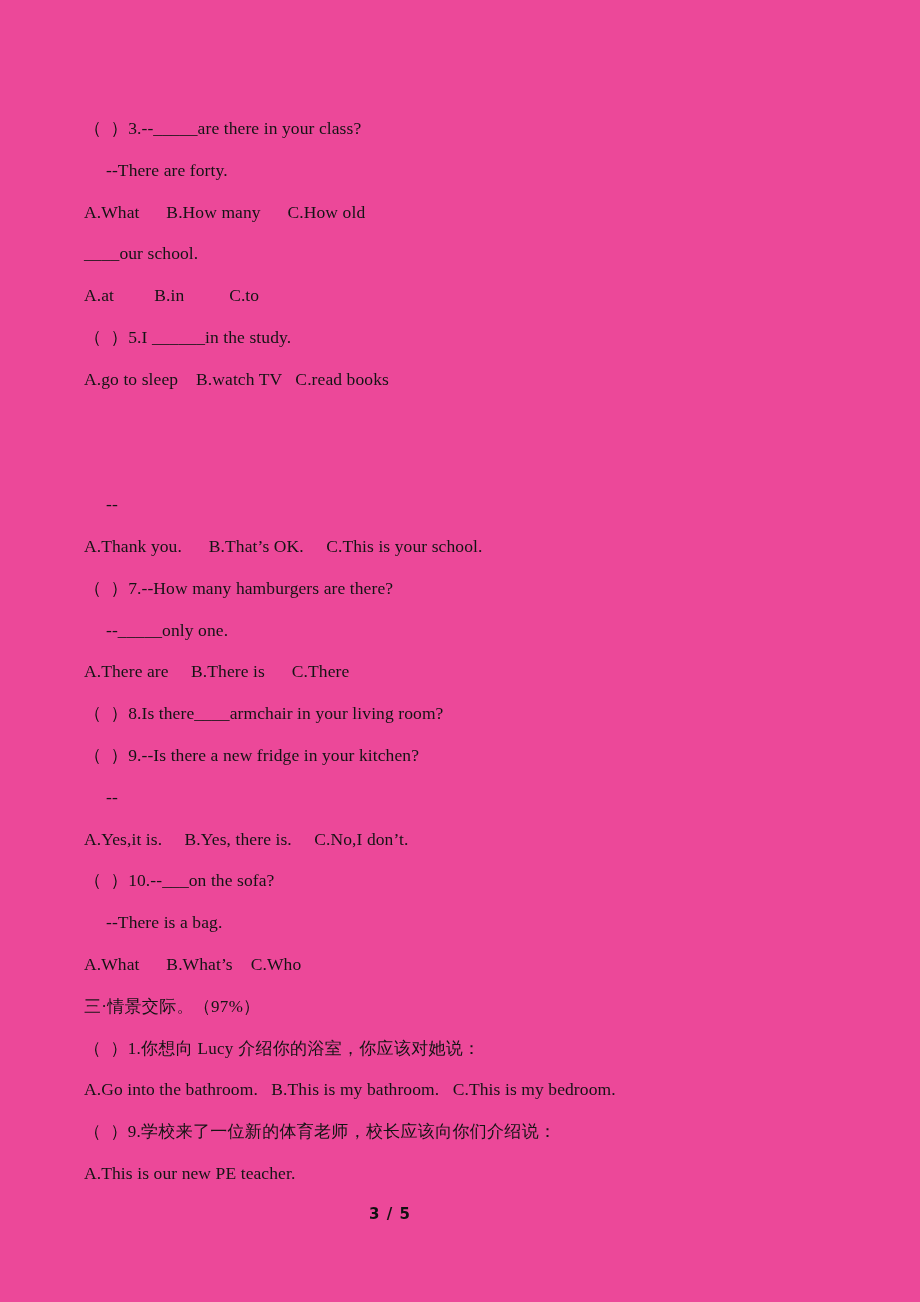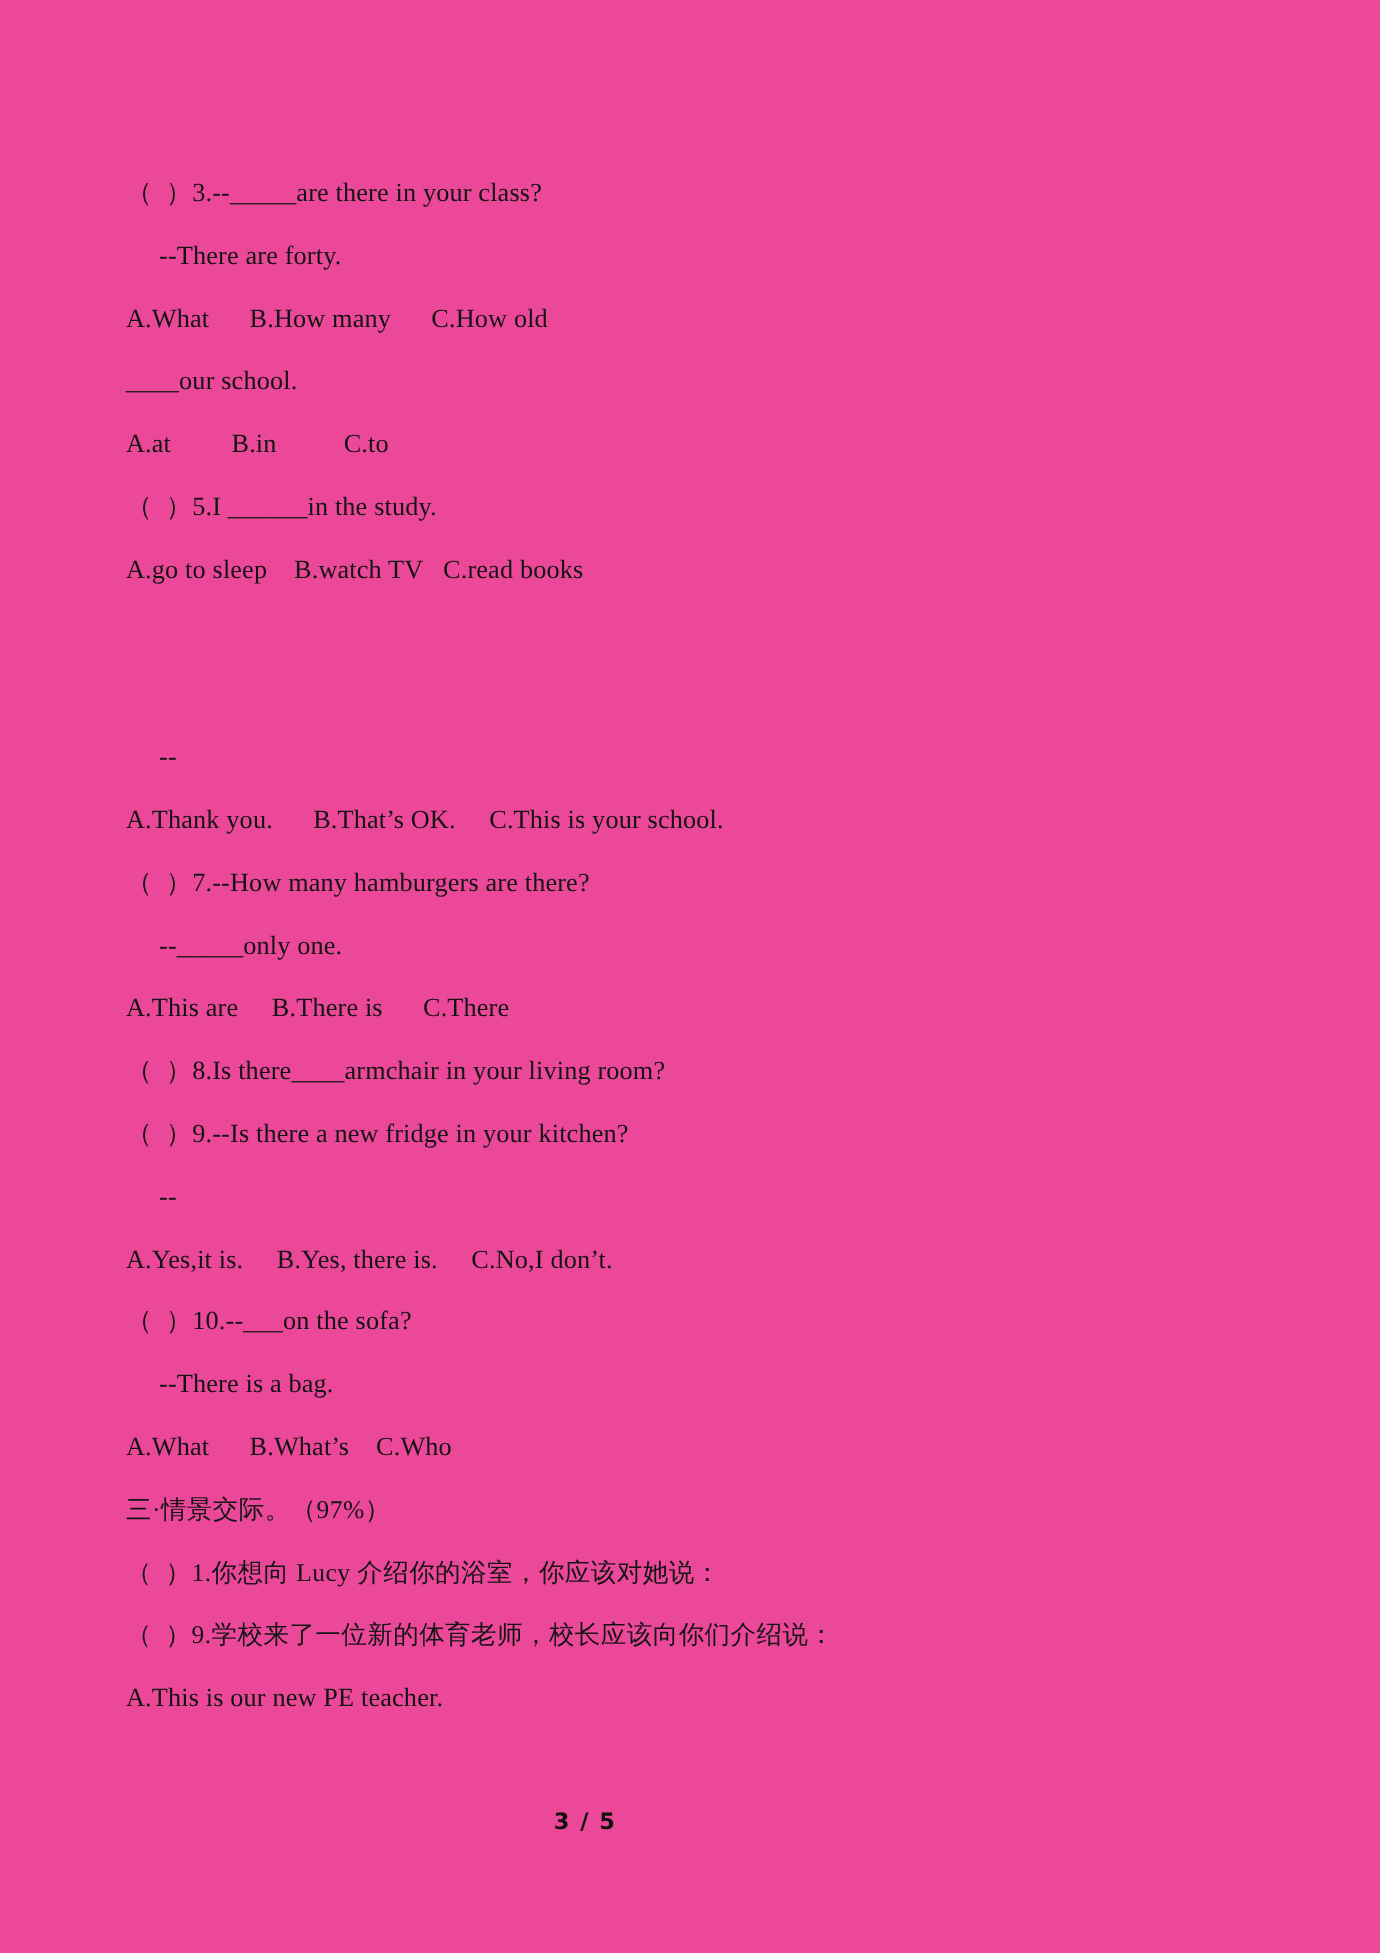--- a/index.html
+++ b/index.html
@@ -75,35 +75,36 @@
     <div class="line">（  ）5.I ______in the study.</div>
     <div class="line">A.go to sleep    B.watch TV   C.read books</div>
 
     <div class="line blank"> </div>
     <div class="line blank"> </div>
     <div class="line indent">--</div>
     <div class="line">A.Thank you.      B.That’s OK.     C.This is your school.</div>
 
     <div class="line">（  ）7.--How many hamburgers are there?</div>
     <div class="line indent">--_____only one.</div>
-    <div class="line">A.This are     B.There is      C.There</div>
+    <div class="line">A.There are     B.There is      C.There</div>
 
     <div class="line">（  ）8.Is there____armchair in your living room?</div>
 
     <div class="line">（  ）9.--Is there a new fridge in your kitchen?</div>
     <div class="line indent">--</div>
     <div class="line">A.Yes,it is.     B.Yes, there is.     C.No,I don’t.</div>
 
     <div class="line">（  ）10.--___on the sofa?</div>
     <div class="line indent">--There is a bag.</div>
     <div class="line">A.What      B.What’s    C.Who</div>
 
     <div class="line cn">三·情景交际。（97%）</div>
 
     <div class="line cn">（  ）1.你想向 Lucy 介绍你的浴室，你应该对她说：</div>
+    <div class="line">A.Go into the bathroom.   B.This is my bathroom.   C.This is my bedroom.</div>
 
     <div class="line cn">（  ）9.学校来了一位新的体育老师，校长应该向你们介绍说：</div>
     <div class="line">A.This is our new PE teacher.</div>
 
   </div>
 
   <div class="page-footer">3 / 5</div>
 
 </div>
 

